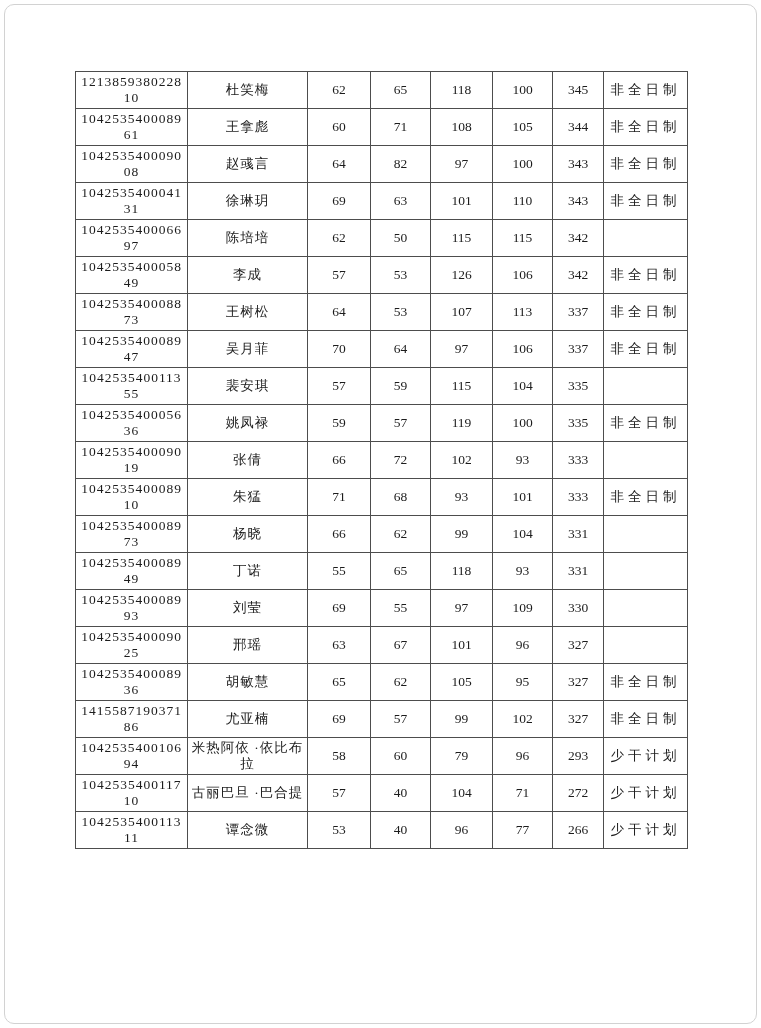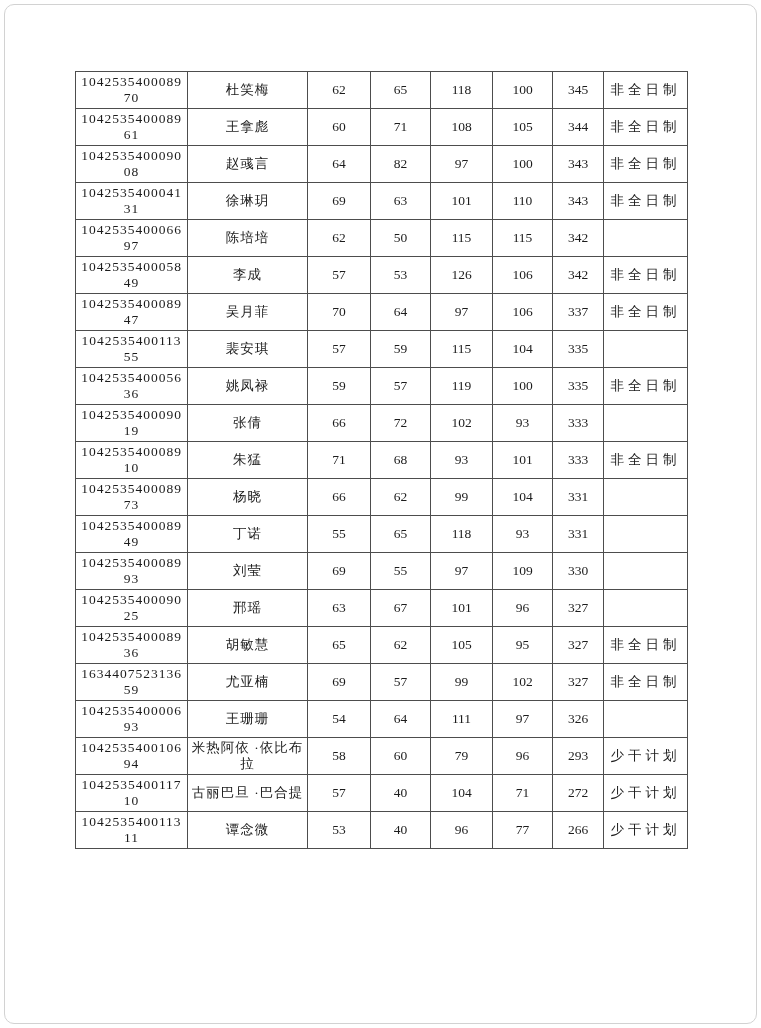--- a/index.html
+++ b/index.html
@@ -72,21 +72,21 @@
         <col class="col-name">
         <col class="col-s1">
         <col class="col-s2">
       <col class="col-s3">
         <col class="col-s4">
         <col class="col-total">
         <col class="col-remark">
     </colgroup>
     <tbody id="table1-body">
         <tr>
-          <td class="c0">104253540008970</td>
+          <td class="c0">121385938022810</td>
           <td class="c1">杜笑梅</td>
           <td class="c2">62</td>
           <td class="c3">65</td>
           <td class="c4">118</td>
           <td class="c5">100</td>
           <td class="c6">345</td>
           <td class="c7">非全日制</td>
         </tr>
         <tr>
           <td class="c0">104253540008961</td>
@@ -132,20 +132,30 @@
           <td class="c0">104253540005849</td>
           <td class="c1">李成</td>
           <td class="c2">57</td>
           <td class="c3">53</td>
           <td class="c4">126</td>
           <td class="c5">106</td>
           <td class="c6">342</td>
           <td class="c7">非全日制</td>
         </tr>
         <tr>
+          <td class="c0">104253540008873</td>
+          <td class="c1">王树松</td>
+          <td class="c2">64</td>
+          <td class="c3">53</td>
+          <td class="c4">107</td>
+          <td class="c5">113</td>
+          <td class="c6">337</td>
+          <td class="c7">非全日制</td>
+        </tr>
+        <tr>
           <td class="c0">104253540008947</td>
           <td class="c1">吴月菲</td>
           <td class="c2">70</td>
           <td class="c3">64</td>
           <td class="c4">97</td>
           <td class="c5">106</td>
           <td class="c6">337</td>
           <td class="c7">非全日制</td>
         </tr>
         <tr>
@@ -232,38 +242,28 @@
           <td class="c0">104253540008936</td>
           <td class="c1">胡敏慧</td>
           <td class="c2">65</td>
           <td class="c3">62</td>
           <td class="c4">105</td>
           <td class="c5">95</td>
           <td class="c6">327</td>
           <td class="c7">非全日制</td>
         </tr>
         <tr>
-          <td class="c0">163440752313659</td>
+          <td class="c0">141558719037186</td>
           <td class="c1">尤亚楠</td>
           <td class="c2">69</td>
           <td class="c3">57</td>
           <td class="c4">99</td>
           <td class="c5">102</td>
           <td class="c6">327</td>
           <td class="c7">非全日制</td>
-        </tr>
-        <tr>
-          <td class="c0">104253540000693</td>
-          <td class="c1">王珊珊</td>
-          <td class="c2">54</td>
-          <td class="c3">64</td>
-          <td class="c4">111</td>
-          <td class="c5">97</td>
-          <td class="c6">326</td>
-          <td class="c7"></td>
         </tr>
         <tr>
           <td class="c0">104253540010694</td>
           <td class="c1">米热阿依 ·依比布拉</td>
           <td class="c2">58</td>
           <td class="c3">60</td>
           <td class="c4">79</td>
           <td class="c5">96</td>
           <td class="c6">293</td>
           <td class="c7">少干计划</td>

